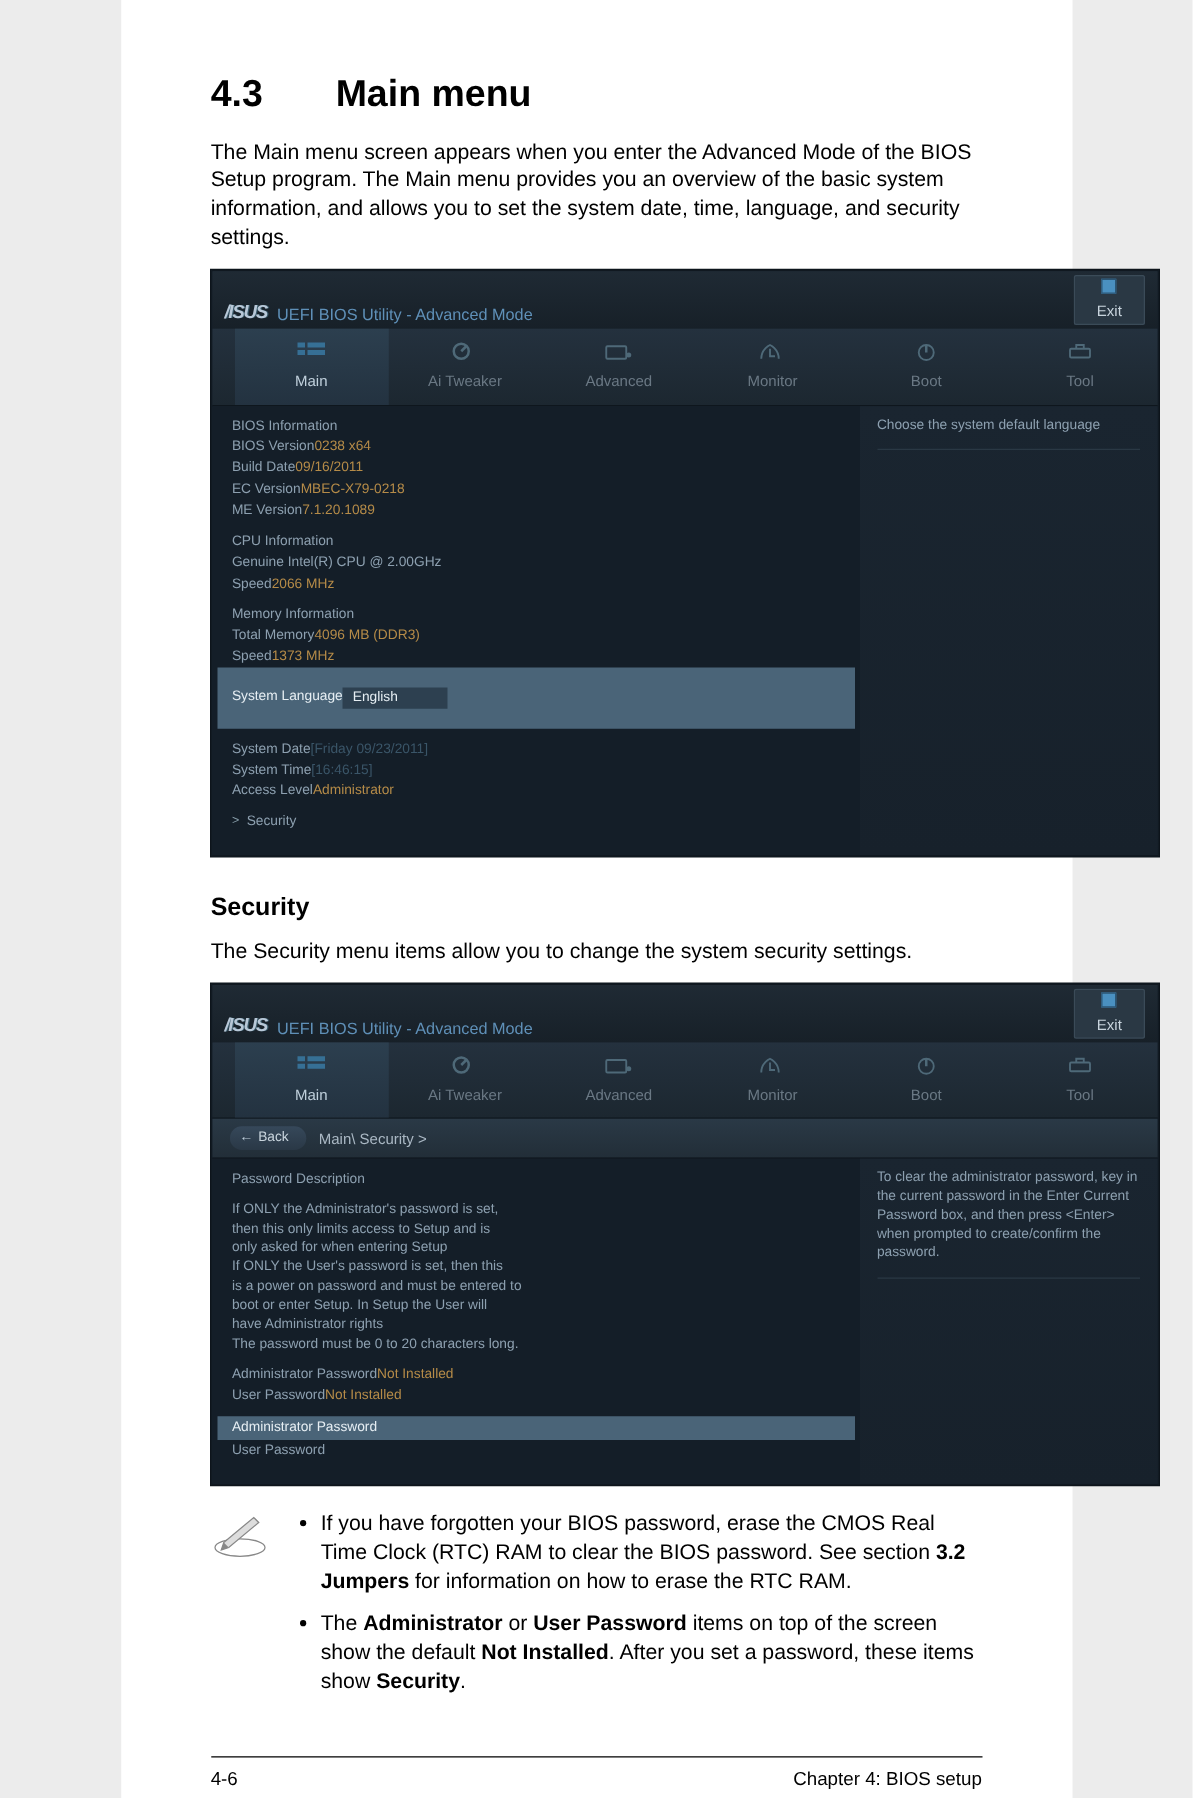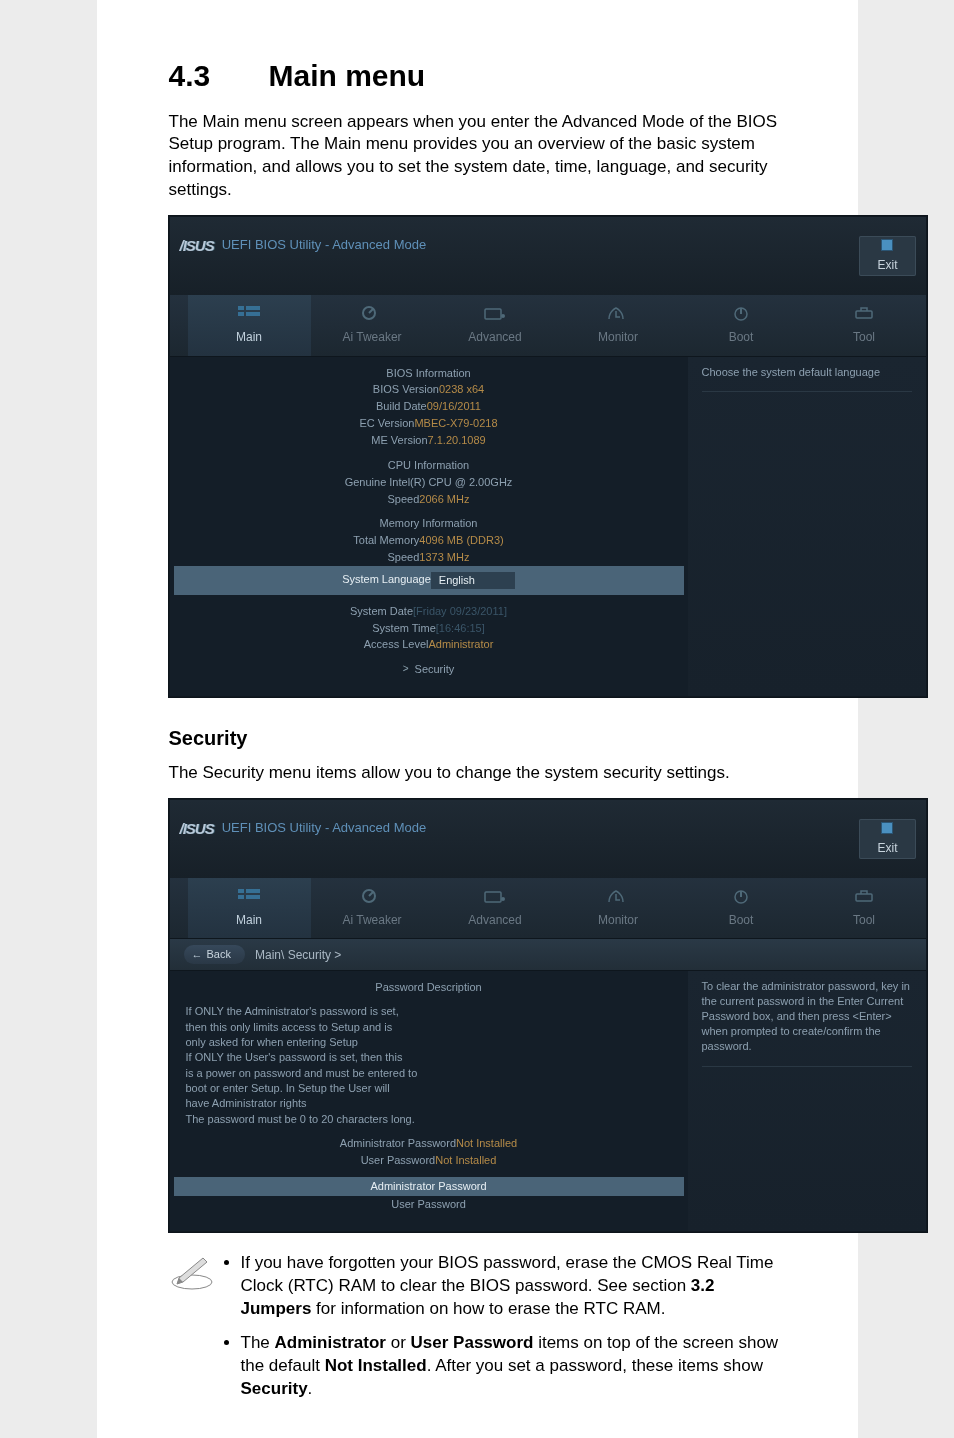--- a/index.html
+++ b/index.html
@@ -44,22 +44,22 @@
   
   .bios-window {
     width:756px;
     margin:6px 0 8px 0;
     background:var(--bios-bg);
     border:1px solid #101820;
     box-shadow:0 0 0 1px #0d141b;
   }
   .bios-titlebar {
     display:flex;
-    align-items:flex-start;
-    padding:19px 10px;
+    align-items:flex-end;
+    padding:3px 10px;
     background:linear-gradient(#1f2a34,#172028);
     color:var(--bios-title);
     font-size:13px;
   }
   .bios-brand {
     font-family:Arial,Helvetica,sans-serif;
     font-style:italic;
     font-weight:bold;
     font-size:15px;
     color:#b8c8d8;
@@ -146,41 +146,41 @@
   }
   .bios-right {
     width:210px;
     padding:8px 14px;
     color:var(--bios-text);
     font-size:11px;
     background:linear-gradient(#1a2530,#17212b);
   }
   .bios-row {
     display:flex;
-    justify-content:center;
+    justify-content:flex-start;
     padding:1px 0;
   }
   .bios-row .label { color:var(--bios-text); }
   .bios-row .val { color:var(--bios-value); }
   .bios-row .val.bracket { color:var(--bios-bracket); }
   .row-sel {
     background:var(--bios-sel-bg);
     margin:0 -12px;
-    padding:6px 12px;
+    padding:16px 12px;
     color:#fff;
   }
   .row-sel .label, .row-sel .val { color:#e6eef3; }
   .group-gap { height:8px; }
   .submenu::before { content:">"; margin-right:6px; color:#8aa0ac; font-size:10px; }
   .submenu-sel { background:var(--bios-sel-bg); margin:0 -12px; padding:2px 12px; color:#e6eef3; }
   .submenu-sel .label { color:#e6eef3; }
   .bios-right hr { border:none; border-top:1px solid #2a3844; margin:12px 0; }
 
   
-  .note-row { display:flex; gap:6px; margin-top:20px; }
+  .note-row { display:flex; gap:22px; margin-top:20px; }
   .note-icon {
     width:46px; height:38px;
     flex-shrink:0;
   }
   .note-icon svg { width:46px; height:38px; }
   .note-body { flex:1; font-size:17px; }
   .note-body ul { margin:0; padding-left:20px; }
   .note-body li { margin-bottom:12px; }
   .note-body b { font-weight:bold; }
 

